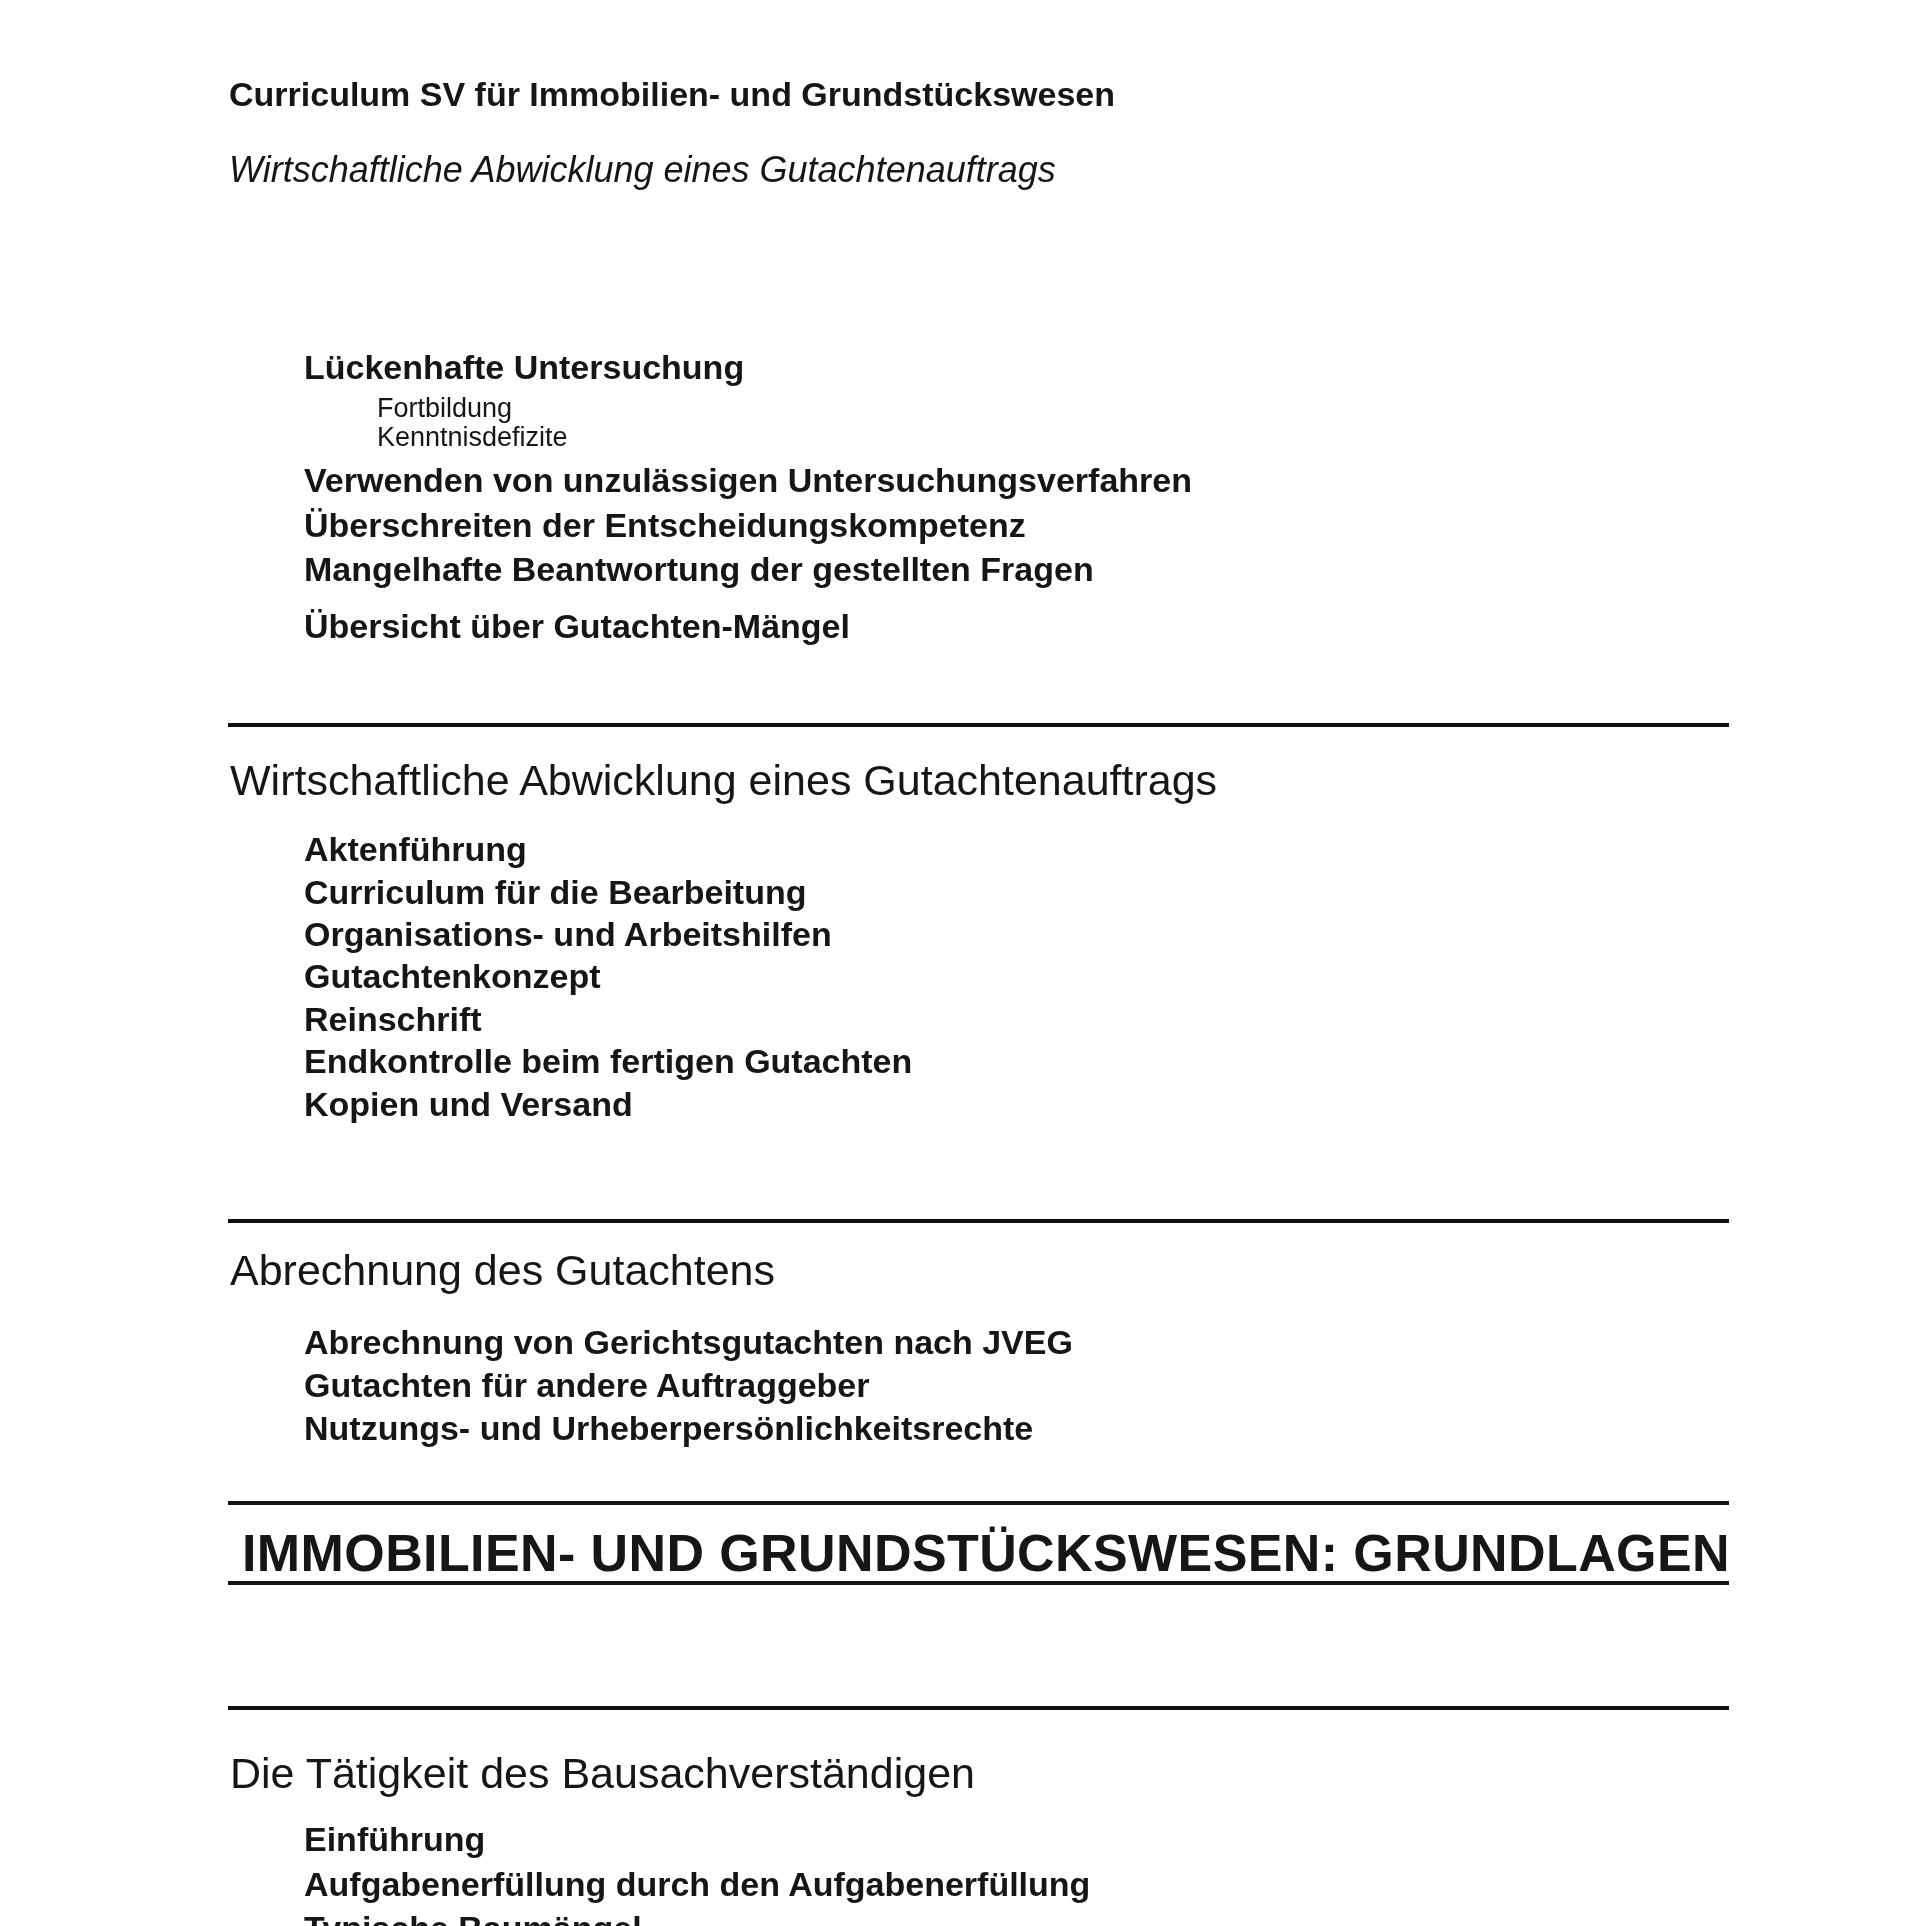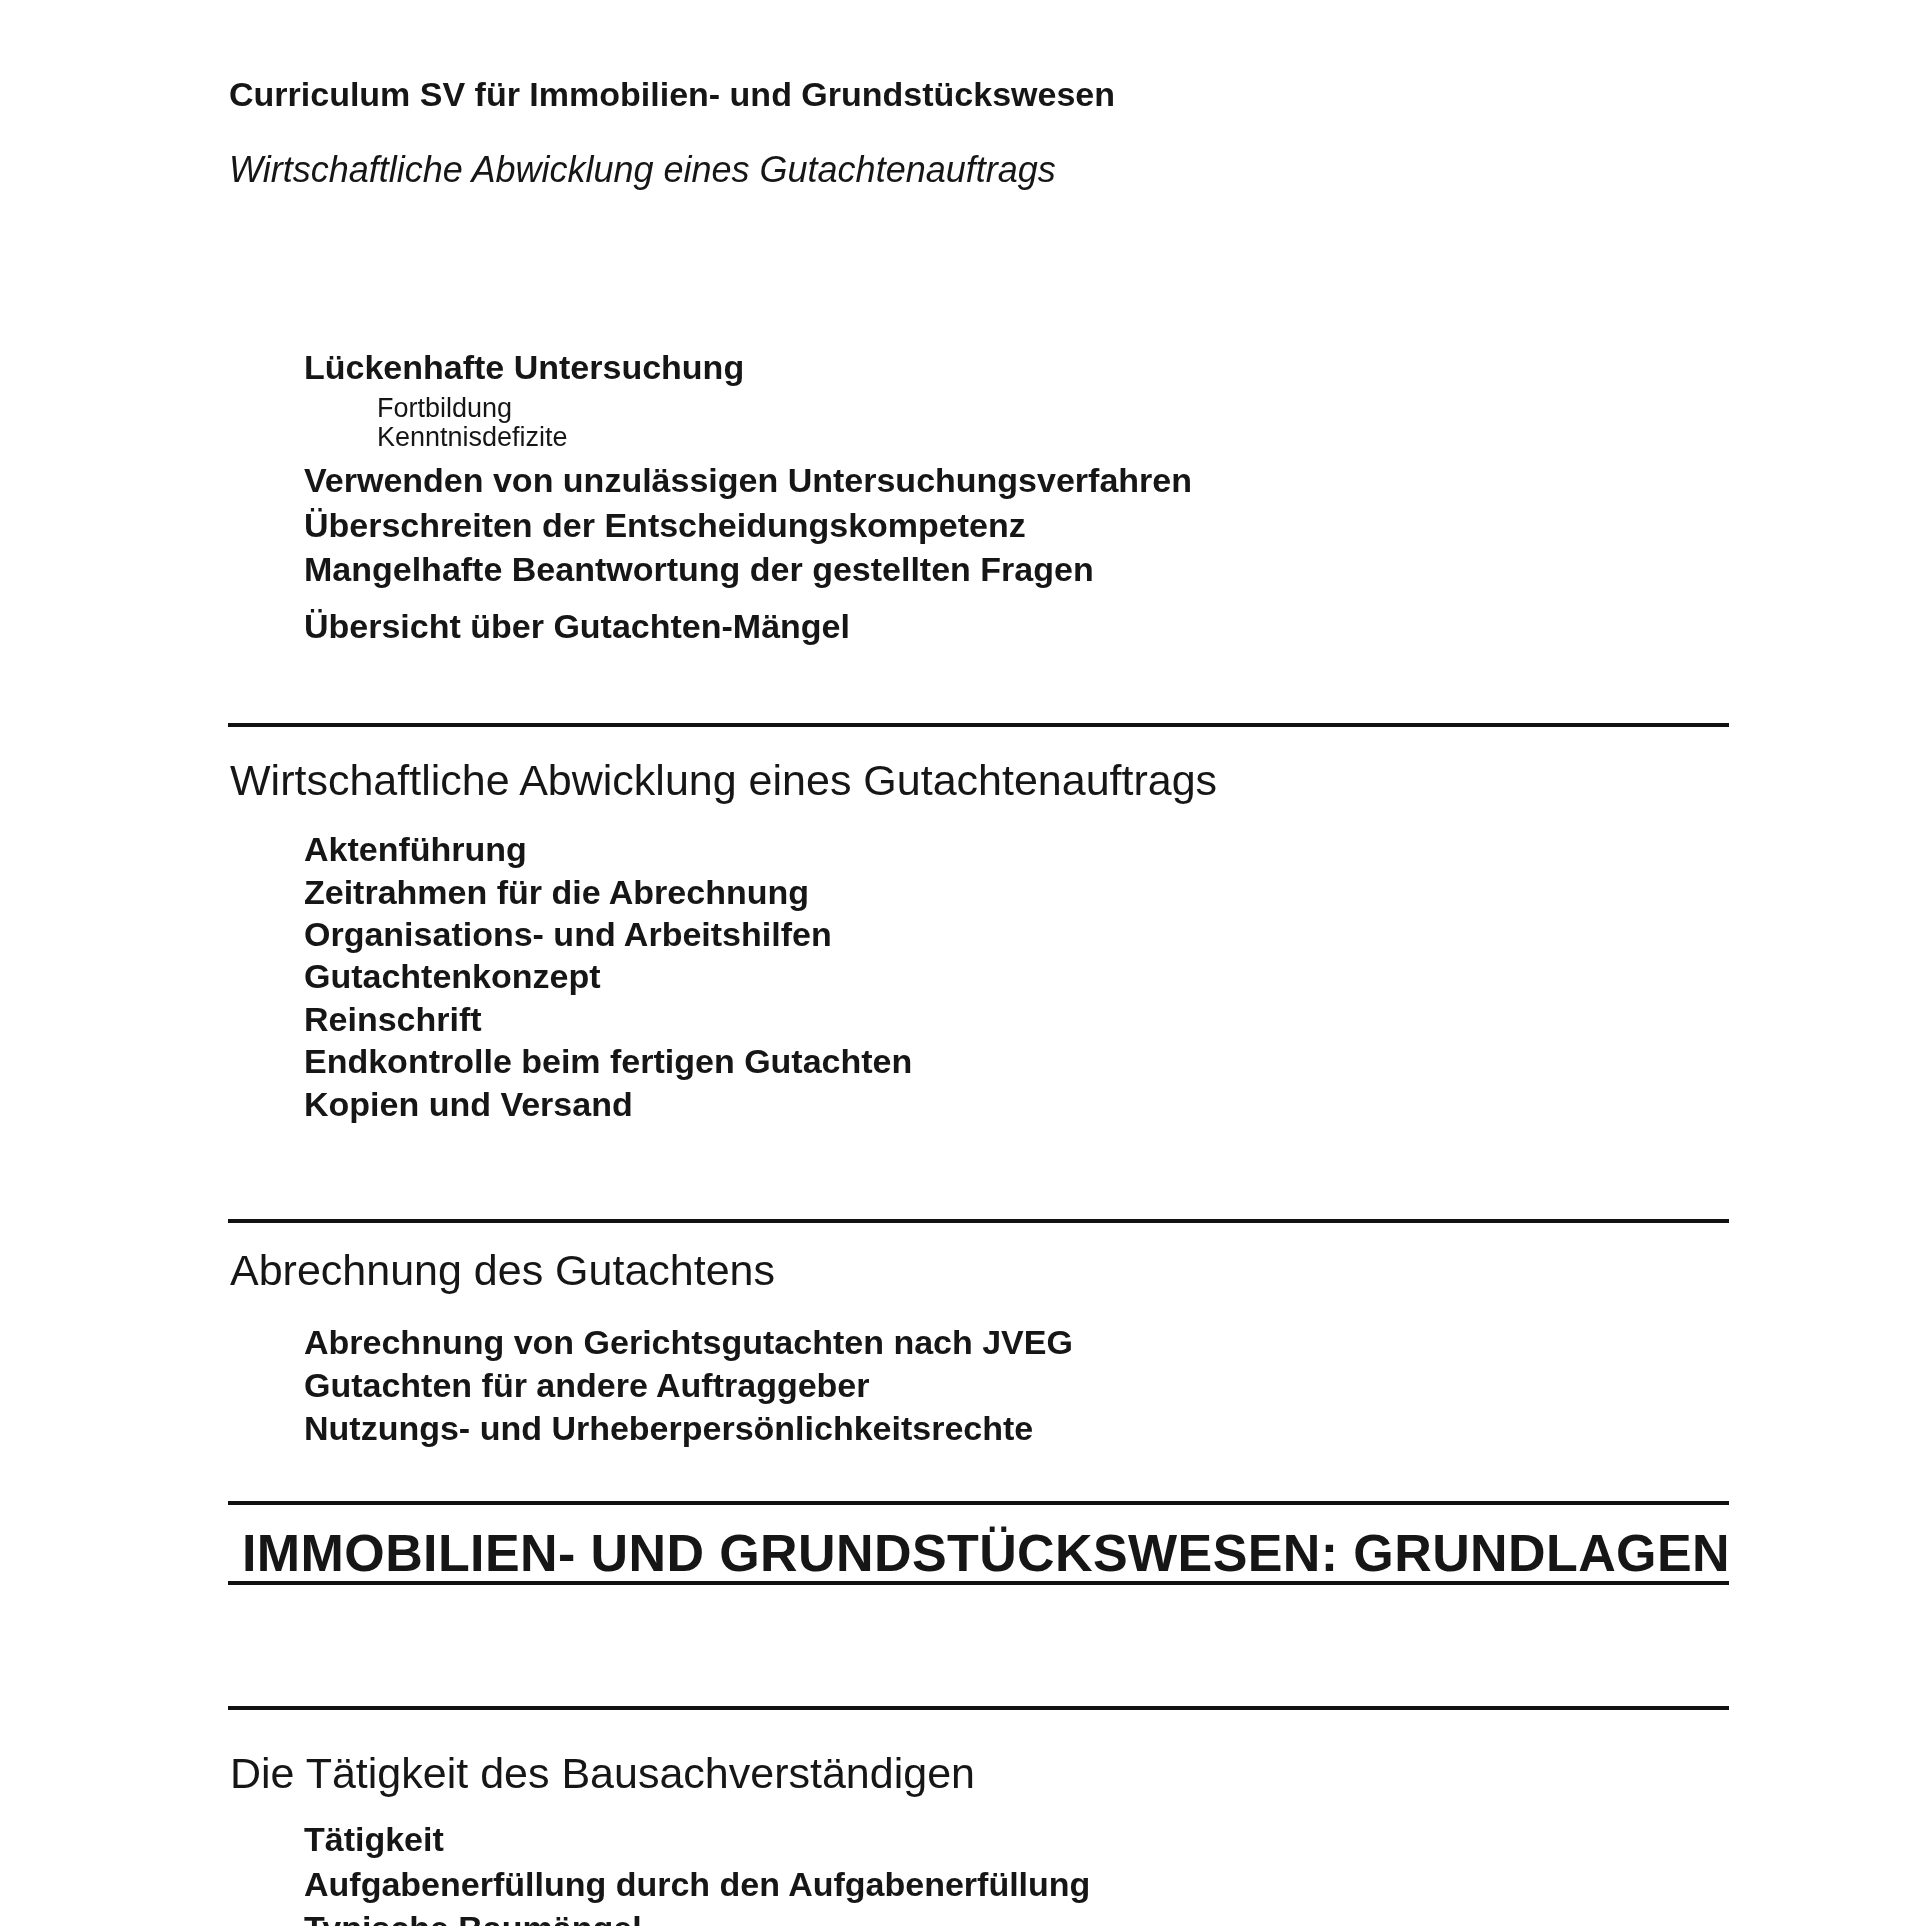--- a/index.html
+++ b/index.html
@@ -33,21 +33,21 @@
   <div class="abs sub-item" style="top:423px">Kenntnisdefizite</div>
   <div class="abs bold-item" style="top:462px">Verwenden von unzulässigen Untersuchungsverfahren</div>
   <div class="abs bold-item" style="top:507px">Überschreiten der Entscheidungskompetenz</div>
   <div class="abs bold-item" style="top:551px">Mangelhafte Beantwortung der gestellten Fragen</div>
   <div class="abs bold-item" style="top:608px">Übersicht über Gutachten-Mängel</div>
 
   <div class="rule" style="top:723px"></div>
 
   <div class="abs sec-head" style="top:757px">Wirtschaftliche Abwicklung eines Gutachtenauftrags</div>
   <div class="abs bold-item" style="top:831px">Aktenführung</div>
-  <div class="abs bold-item" style="top:874px">Zeitrahmen für die Abrechnung</div>
+  <div class="abs bold-item" style="top:874px">Curriculum für die Bearbeitung</div>
   <div class="abs bold-item" style="top:916px">Organisations- und Arbeitshilfen</div>
   <div class="abs bold-item" style="top:958px">Gutachtenkonzept</div>
   <div class="abs bold-item" style="top:1001px">Reinschrift</div>
   <div class="abs bold-item" style="top:1043px">Endkontrolle beim fertigen Gutachten</div>
   <div class="abs bold-item" style="top:1086px">Kopien und Versand</div>
 
   <div class="rule" style="top:1219px"></div>
 
   <div class="abs sec-head" style="top:1247px">Abrechnung des Gutachtens</div>
   <div class="abs bold-item" style="top:1324px">Abrechnung von Gerichtsgutachten nach JVEG</div>
@@ -56,18 +56,18 @@
 
   <div class="rule" style="top:1501px"></div>
 
   <div class="abs banner" style="top:1525px">IMMOBILIEN- UND GRUNDSTÜCKSWESEN: GRUNDLAGEN</div>
 
   <div class="rule" style="top:1581px"></div>
 
   <div class="rule" style="top:1706px"></div>
 
   <div class="abs sec-head" style="top:1750px">Die Tätigkeit des Bausachverständigen</div>
-  <div class="abs bold-item" style="top:1821px">Tätigkeit</div>
+  <div class="abs bold-item" style="top:1821px">Einführung</div>
   <div class="abs bold-item" style="top:1866px">Aufgabenerfüllung durch den Aufgabenerfüllung</div>
   <div class="abs bold-item" style="top:1910px">Typische Baumängel</div>
 
 </div>
 
 
 </body></html>

